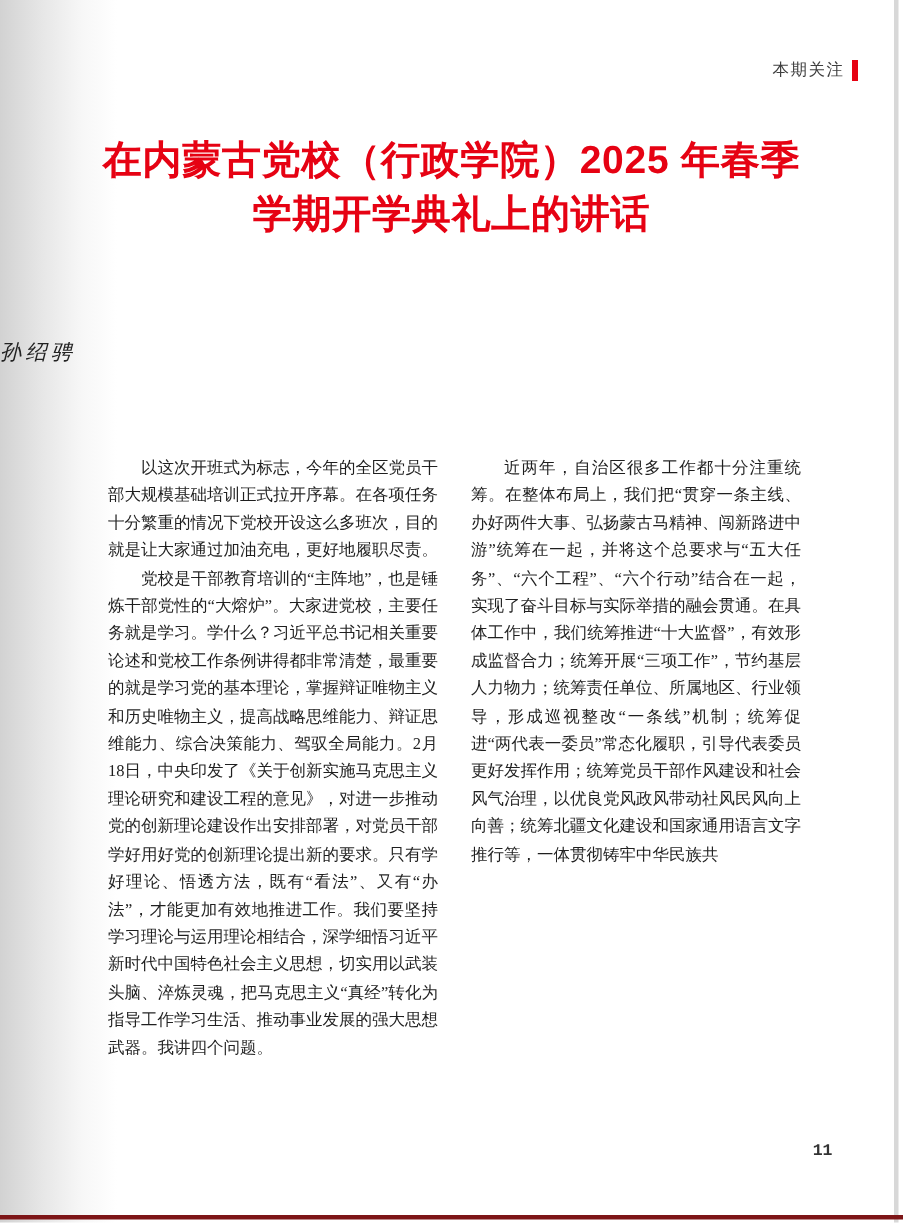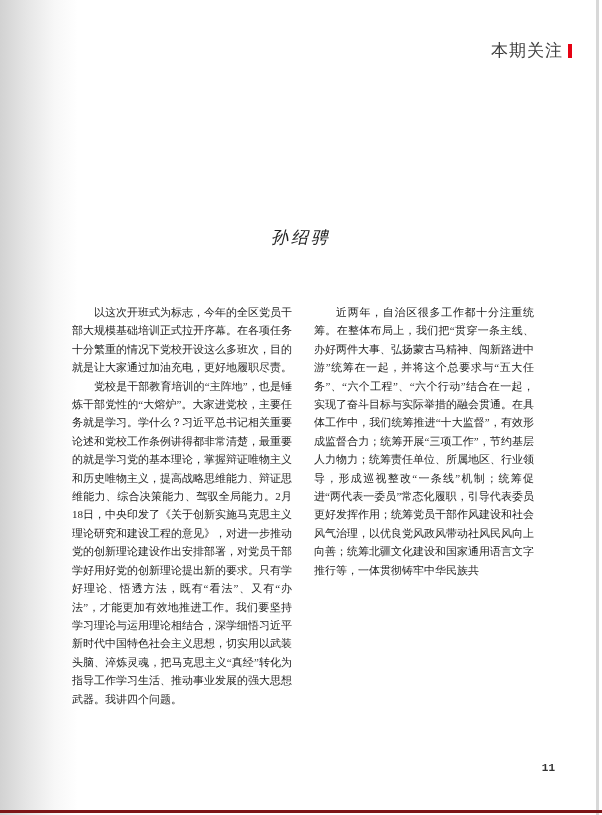--- a/index.html
+++ b/index.html
@@ -41,21 +41,21 @@
   
   .page-header {
     position: absolute;
     top: 39px; right: 30px;
     display: flex;
     align-items: center;
     gap: 5px;
   }
   .section-label {
     font-family: "Liberation Sans", "DejaVu Sans", sans-serif;
-    font-size: 17px;
+    font-size: 11px;
     color: #404040;
     letter-spacing: 1px;
     margin-left: 43px;
   }
   .red-bar {
     display: inline-block;
     width: 4px;
     height: 14px;
     background: #e60213;
   }
@@ -74,22 +74,21 @@
   .date-line {
     position: absolute;
     top: 179px; left: 0; right: 0;
     text-align: center;
     font-size: 12.5px;
     color: #222222;
   }
   .author-line {
     position: absolute;
     top: 226px; left: 0; right: 0;
-    text-align: center;
-    font-size: 17px;
+    font-size: 14px;
     font-style: italic;
     color: #222222;
     letter-spacing: 3px;
   }
   
   .body-columns {
     position: absolute;
     top: 303px; left: 72px;
     display: flex;
     gap: 22px;
@@ -123,20 +122,22 @@
 
   <div class="spine-shadow"></div>
   <div class="edge-right"></div>
 
   <div class="page-header">
     <span class="section-label">本期关注</span>
     <span class="red-bar"></span>
   </div>
 
   <h1 class="title">
+    <span style="display:block;">在内蒙古党校（行政学院）2025 年春季</span>
+    <span style="display:block;">学期开学典礼上的讲话</span>
   </h1>
 
 
   <div class="author-line">孙绍骋</div>
 
   <div class="body-columns">
     <div class="col">
       <p class="p-indent">以这次开班式为标志，今年的全区党员干部大规模基础培训正式拉开序幕。在各项任务十分繁重的情况下党校开设这么多班次，目的就是让大家通过加油充电，更好地履职尽责。</p>
       <p class="p-indent">党校是干部教育培训的“主阵地”，也是锤炼干部党性的“大熔炉”。大家进党校，主要任务就是学习。学什么？习近平总书记相关重要论述和党校工作条例讲得都非常清楚，最重要的就是学习党的基本理论，掌握辩证唯物主义和历史唯物主义，提高战略思维能力、辩证思维能力、综合决策能力、驾驭全局能力。2月18日，中央印发了《关于创新实施马克思主义理论研究和建设工程的意见》，对进一步推动党的创新理论建设作出安排部署，对党员干部学好用好党的创新理论提出新的要求。只有学好理论、悟透方法，既有“看法”、又有“办法”，才能更加有效地推进工作。我们要坚持学习理论与运用理论相结合，深学细悟习近平新时代中国特色社会主义思想，切实用以武装头脑、淬炼灵魂，把马克思主义“真经”转化为指导工作学习生活、推动事业发展的强大思想武器。我讲四个问题。</p>
     </div>

